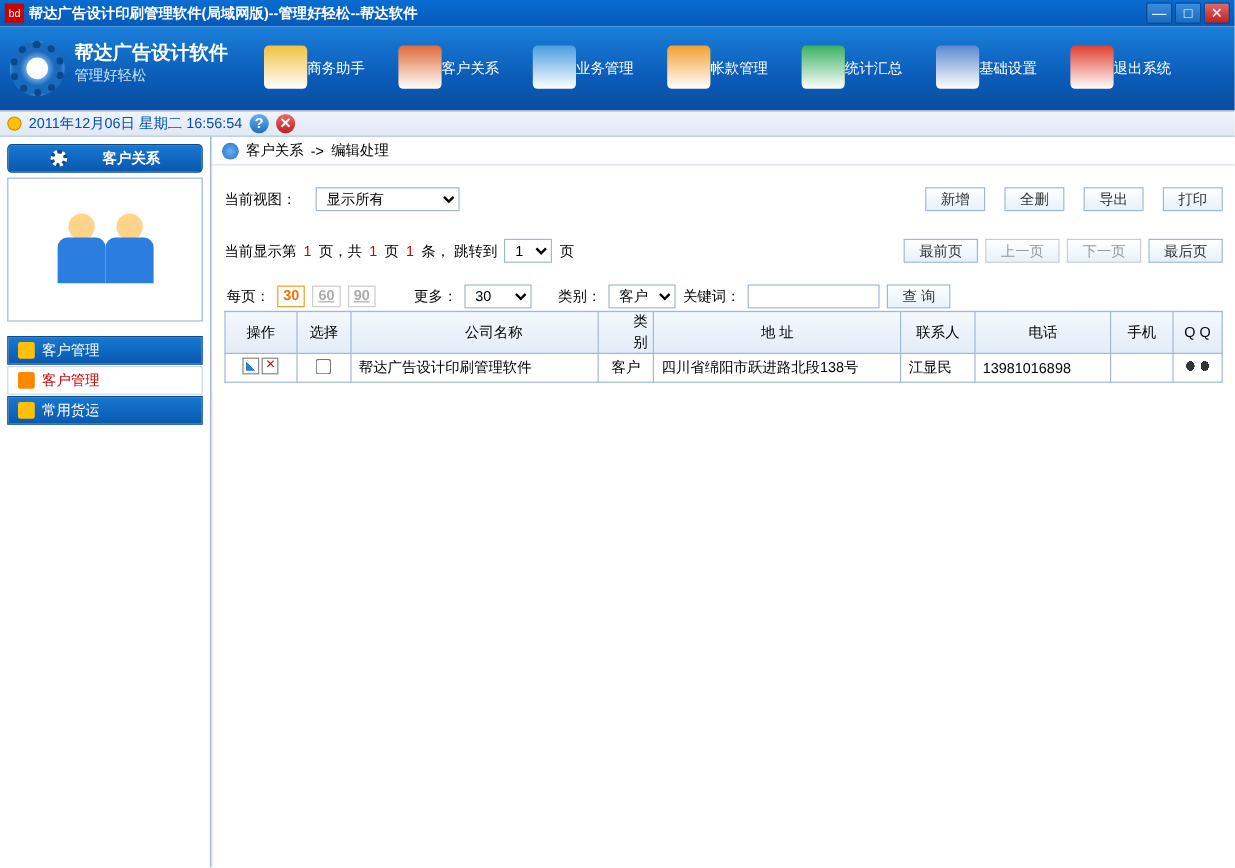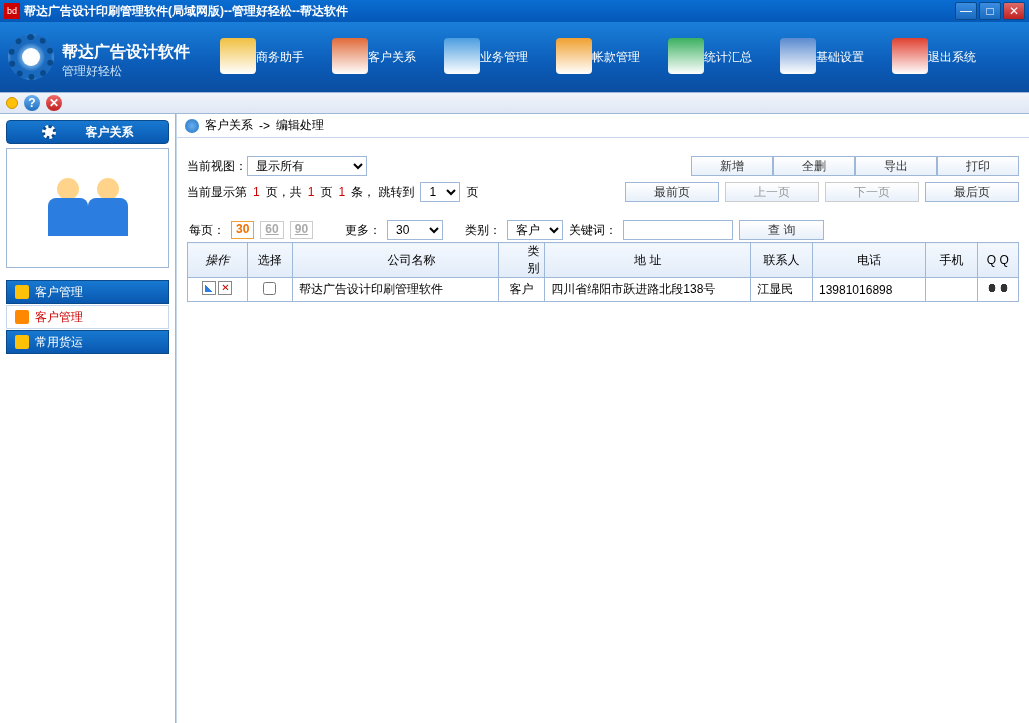--- a/index.html
+++ b/index.html
@@ -7,21 +7,21 @@
 
 
 .title-bar { height: 22px; background: linear-gradient(#0a6dd1, #0558b8); color: #fff; display: flex; align-items: center; padding: 0 4px; }
 .title-bar .app-icon { width: 16px; height: 16px; background: #c00; margin-right: 4px; display:flex;align-items:center;justify-content:center;color:#fff;font-size:9px;font-weight:normal; }
 .title-bar .title-text { flex: 1; font-weight: bold; }
 .window-controls { display: flex; gap: 2px; }
 .win-btn { width: 22px; height: 18px; background: linear-gradient(#3a8de0,#1a6bc0); border: 1px solid #0a4a8a; display: flex; align-items: center; justify-content: center; color: #fff; cursor: pointer; border-radius:2px; }
 
 
 .toolbar { height: 70px; background: linear-gradient(#1a7fd9, #0b5cb8 60%, #0a4ea0); display: flex; align-items: center; padding: 0 8px; }
-.toolbar-logo { display: flex; align-items: flex-end; color: #fff; margin-right: 30px; }
+.toolbar-logo { display: flex; align-items: flex-start; color: #fff; margin-right: 30px; }
 .logo-gear { width: 46px; height: 46px; border-radius: 50%; background: radial-gradient(#fff 30%, #7bb3e8 32%, #1a6bc0 60%); border: 6px dotted #0a4a8a; margin-right: 8px; position:relative; }
 .logo-gear::before{content:"";position:absolute;inset:8px;border-radius:50%;background:#fff;}
 .logo-text { display:flex; flex-direction:column; }
 .logo-title { font-size: 16px; font-weight: bold; color: #fff; }
 .logo-sub { font-size: 12px; color: #cce4f8; }
 .toolbar-buttons { display: flex; gap: 28px; }
 .tb-btn { display: flex; flex-direction: row; align-items: center; color: #fff; cursor: pointer; }
 .tb-icon { width: 36px; height: 36px; margin-bottom: 2px; display:flex;align-items:center;justify-content:center; border-radius:4px; }
 .tb-label { font-size: 12px; }
 
@@ -48,23 +48,23 @@
 .nav-item.white { background: #fff; color: #c00; border:1px solid #c8d8ec; }
 .nav-item .ni-icon { width:14px;height:14px;margin-right:6px;background:#ffc107;border-radius:2px;}
 .nav-item.white .ni-icon { background:#ff8800; }
 
 
 .content { flex: 1; display:flex; flex-direction:column; border-left:1px solid #c8d8ec;}
 .breadcrumb { height: 24px; display: flex; align-items: center; padding: 0 8px; border-bottom: 1px solid #c8d8ec; gap:6px; background:#fff;}
 .bc-icon{width:14px;height:14px;border-radius:50%;background:radial-gradient(#6ab0f0,#2070c0);}
 .content-body { padding: 18px 10px 8px 10px; background:#fff; }
 
-.view-row { display:flex; align-items:center; gap:0; margin-bottom:6px; }
+.view-row { display:flex; align-items:center; gap:16px; margin-bottom:23px; }
 .view-row .spacer{flex:1;}
-.btn { height:20px; padding:0 28px; border:1px solid #a0b8d8; background:linear-gradient(#fff,#e8f0fa); cursor:pointer; display:inline-flex;align-items:center; color:#333;}
+.btn { height:20px; padding:0 12px; border:1px solid #a0b8d8; background:linear-gradient(#fff,#e8f0fa); cursor:pointer; display:inline-flex;align-items:center; color:#333;}
 .btn.disabled{color:#999;border-color:#ccc;}
 select, input[type=text] { height:20px; border:1px solid #a0b8d8; padding:0 4px; background:#fff; }
 .red { color:#c00; }
 
 .pager-row { display:flex; align-items:center; gap:6px; margin-bottom:18px; }
 .pager-row .spacer{flex:1;}
 
 .filter-row { display:flex; align-items:center; gap:6px; margin-bottom:2px; padding-left:2px;}
 .page-btn { height:18px; padding:0 4px; border:1px solid #f0a030; background:#fff; color:#f07000; font-weight:bold; cursor:pointer;}
 .page-btn.dim { border-color:#ccc; color:#aaa;text-decoration:underline; }
@@ -128,20 +128,21 @@
       <div class="tb-btn">
         <div class="tb-icon" style="background:linear-gradient(#e04030,#fff)"></div>
         <span class="tb-label">退出系统</span>
       </div>
     </div>
 </div>
 
 <div class="status-bar">
   <div class="status-right">
     <span class="clock-icon"></span>
+    <span>2011年12月06日 星期二  16:56:54</span>
     <span class="help-icon">?</span>
     <span class="exit-icon">✕</span>
   </div>
 </div>
 
 <div class="main">
   <div class="sidebar">
     <div class="sidebar-header">
       <span class="gear"></span>
       <span>客户关系</span>
@@ -226,21 +227,21 @@
         <span>类别：</span>
         <select style="width:56px"><option>客户</option></select>
         <span>关键词：</span>
         <input type="text" style="width: 110px;" value="">
         <span class="btn">查 询</span>
       </div>
 
       <table class="grid">
         <thead>
             <tr id="grid-head">
-              <th style="width: 58px; font-style: italic;">操作</th>
+              <th style="width: 58px;">操作</th>
               <th style="width: 44px;">选择</th>
               <th style="width: 200px; padding-left: 36px;">公司名称</th>
               <th style="width: 40px; padding-left: 28px;">类别</th>
               <th style="width: 200px;">地 址</th>
               <th style="width: 60px;">联系人</th>
               <th style="width: 110px;">电话</th>
               <th style="width: 50px;">手机</th>
               <th style="width: 40px;">Q Q</th>
             </tr>
           </thead>

